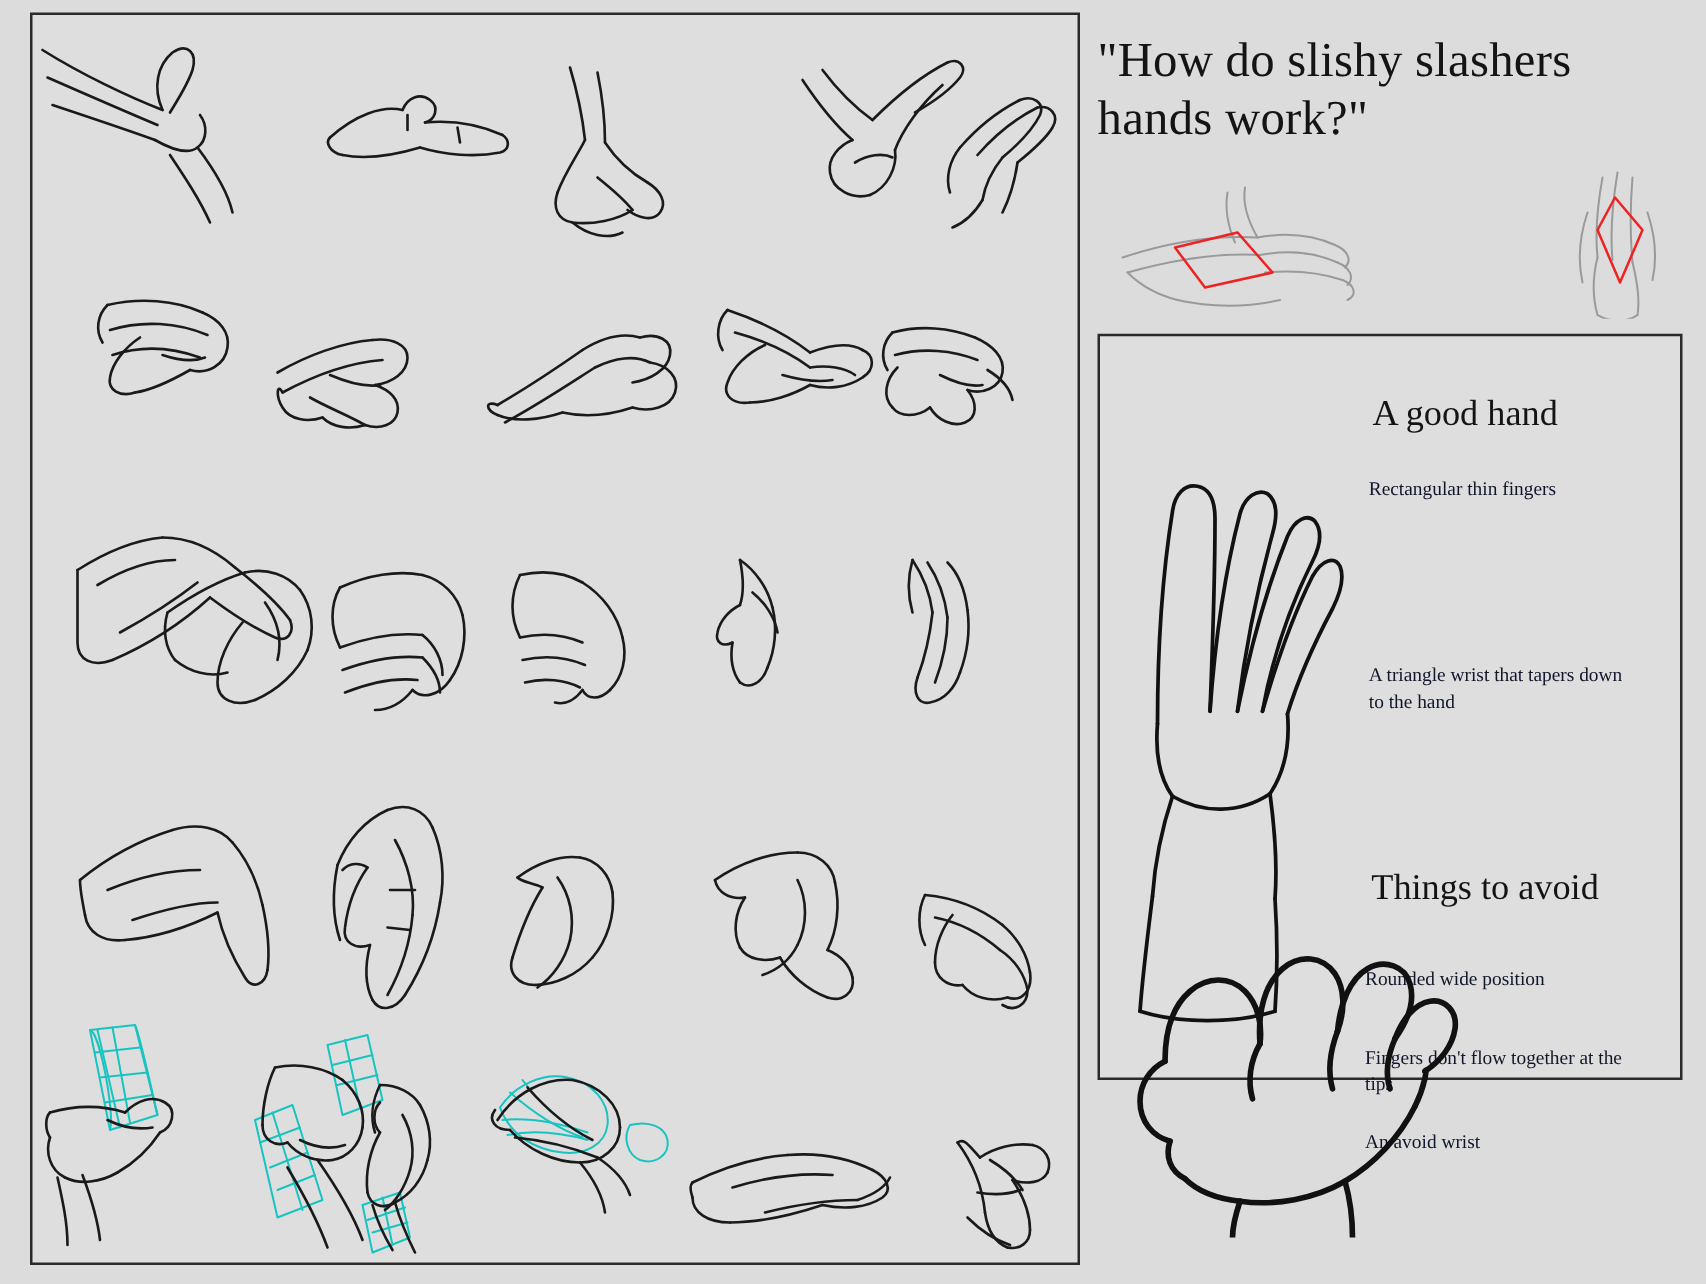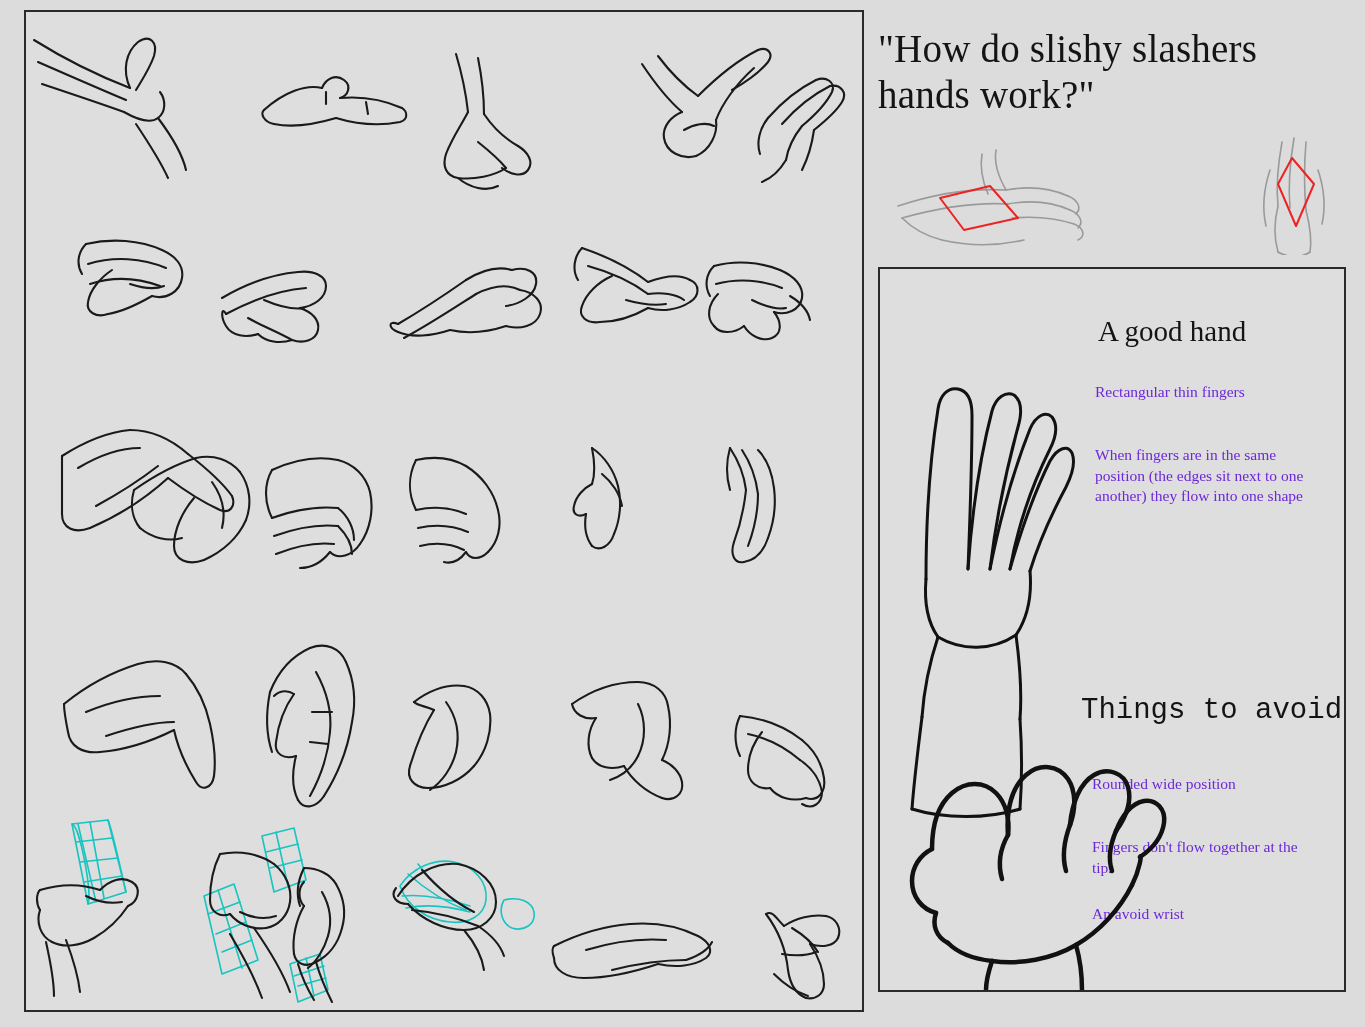--- a/index.html
+++ b/index.html
@@ -51,40 +51,40 @@
     width: 470px;
     height: 125px;
   }
 
   
   #guide-panel {
     position: absolute;
     left: 878px;
     top: 267px;
     width: 468px;
-    height: 725px;
+    height: 597px;
     border: 2px solid #2a2a2a;
     background: #dedede;
     box-sizing: border-box;
   }
 
   .section-heading {
     position: absolute;
     font-size: 29px;
     color: #141414;
     white-space: nowrap;
   }
   #good-hand-heading { left: 218px; top: 46px; }
-  #avoid-heading     { left: 201px; top: 425px; font-family: Liberation Mono, monospace; }
+  #avoid-heading     { left: 217px; top: 425px; }
 
   .note {
     position: absolute;
     font-size: 15.5px;
     line-height: 1.33;
-    color: #6d28d9;
+    color: #0f172a;
     width: 215px;
   }
   #good-note-1 { left: 215px; top: 113px; }
   #good-note-2 { left: 215px; top: 176px; }
   #good-note-3 { left: 215px; top: 262px; }
 
   #avoid-note-1 { left: 212px; top: 505px; }
   #avoid-note-2 { left: 212px; top: 568px; }
   #avoid-note-3 { left: 212px; top: 635px; }
 
@@ -454,21 +454,21 @@
       </g>
     </g>
   </svg>
 </div>
 
 <div id="guide-panel">
 
   <div class="section-heading" id="good-hand-heading">A good hand</div>
 
   <div class="note" id="good-note-1">Rectangular thin fingers</div>
-  <div class="note" id="good-note-2">When fingers are in the same position (the edges sit next to one another) they flow into one shape</div>
+  <div class="note" id="good-note-3">A triangle wrist that tapers down to the hand</div>
 
   <div class="section-heading" id="avoid-heading">Things  to avoid</div>
 
   <div class="note" id="avoid-note-1">Rounded wide position</div>
   <div class="note" id="avoid-note-2">Fingers don't flow together at the tips</div>
   <div class="note" id="avoid-note-3">An avoid wrist</div>
 
   <svg class="art" width="464" height="721" viewBox="0 0 464 721">
     <g fill="none" stroke="#111" stroke-linecap="round" stroke-linejoin="round">
 

